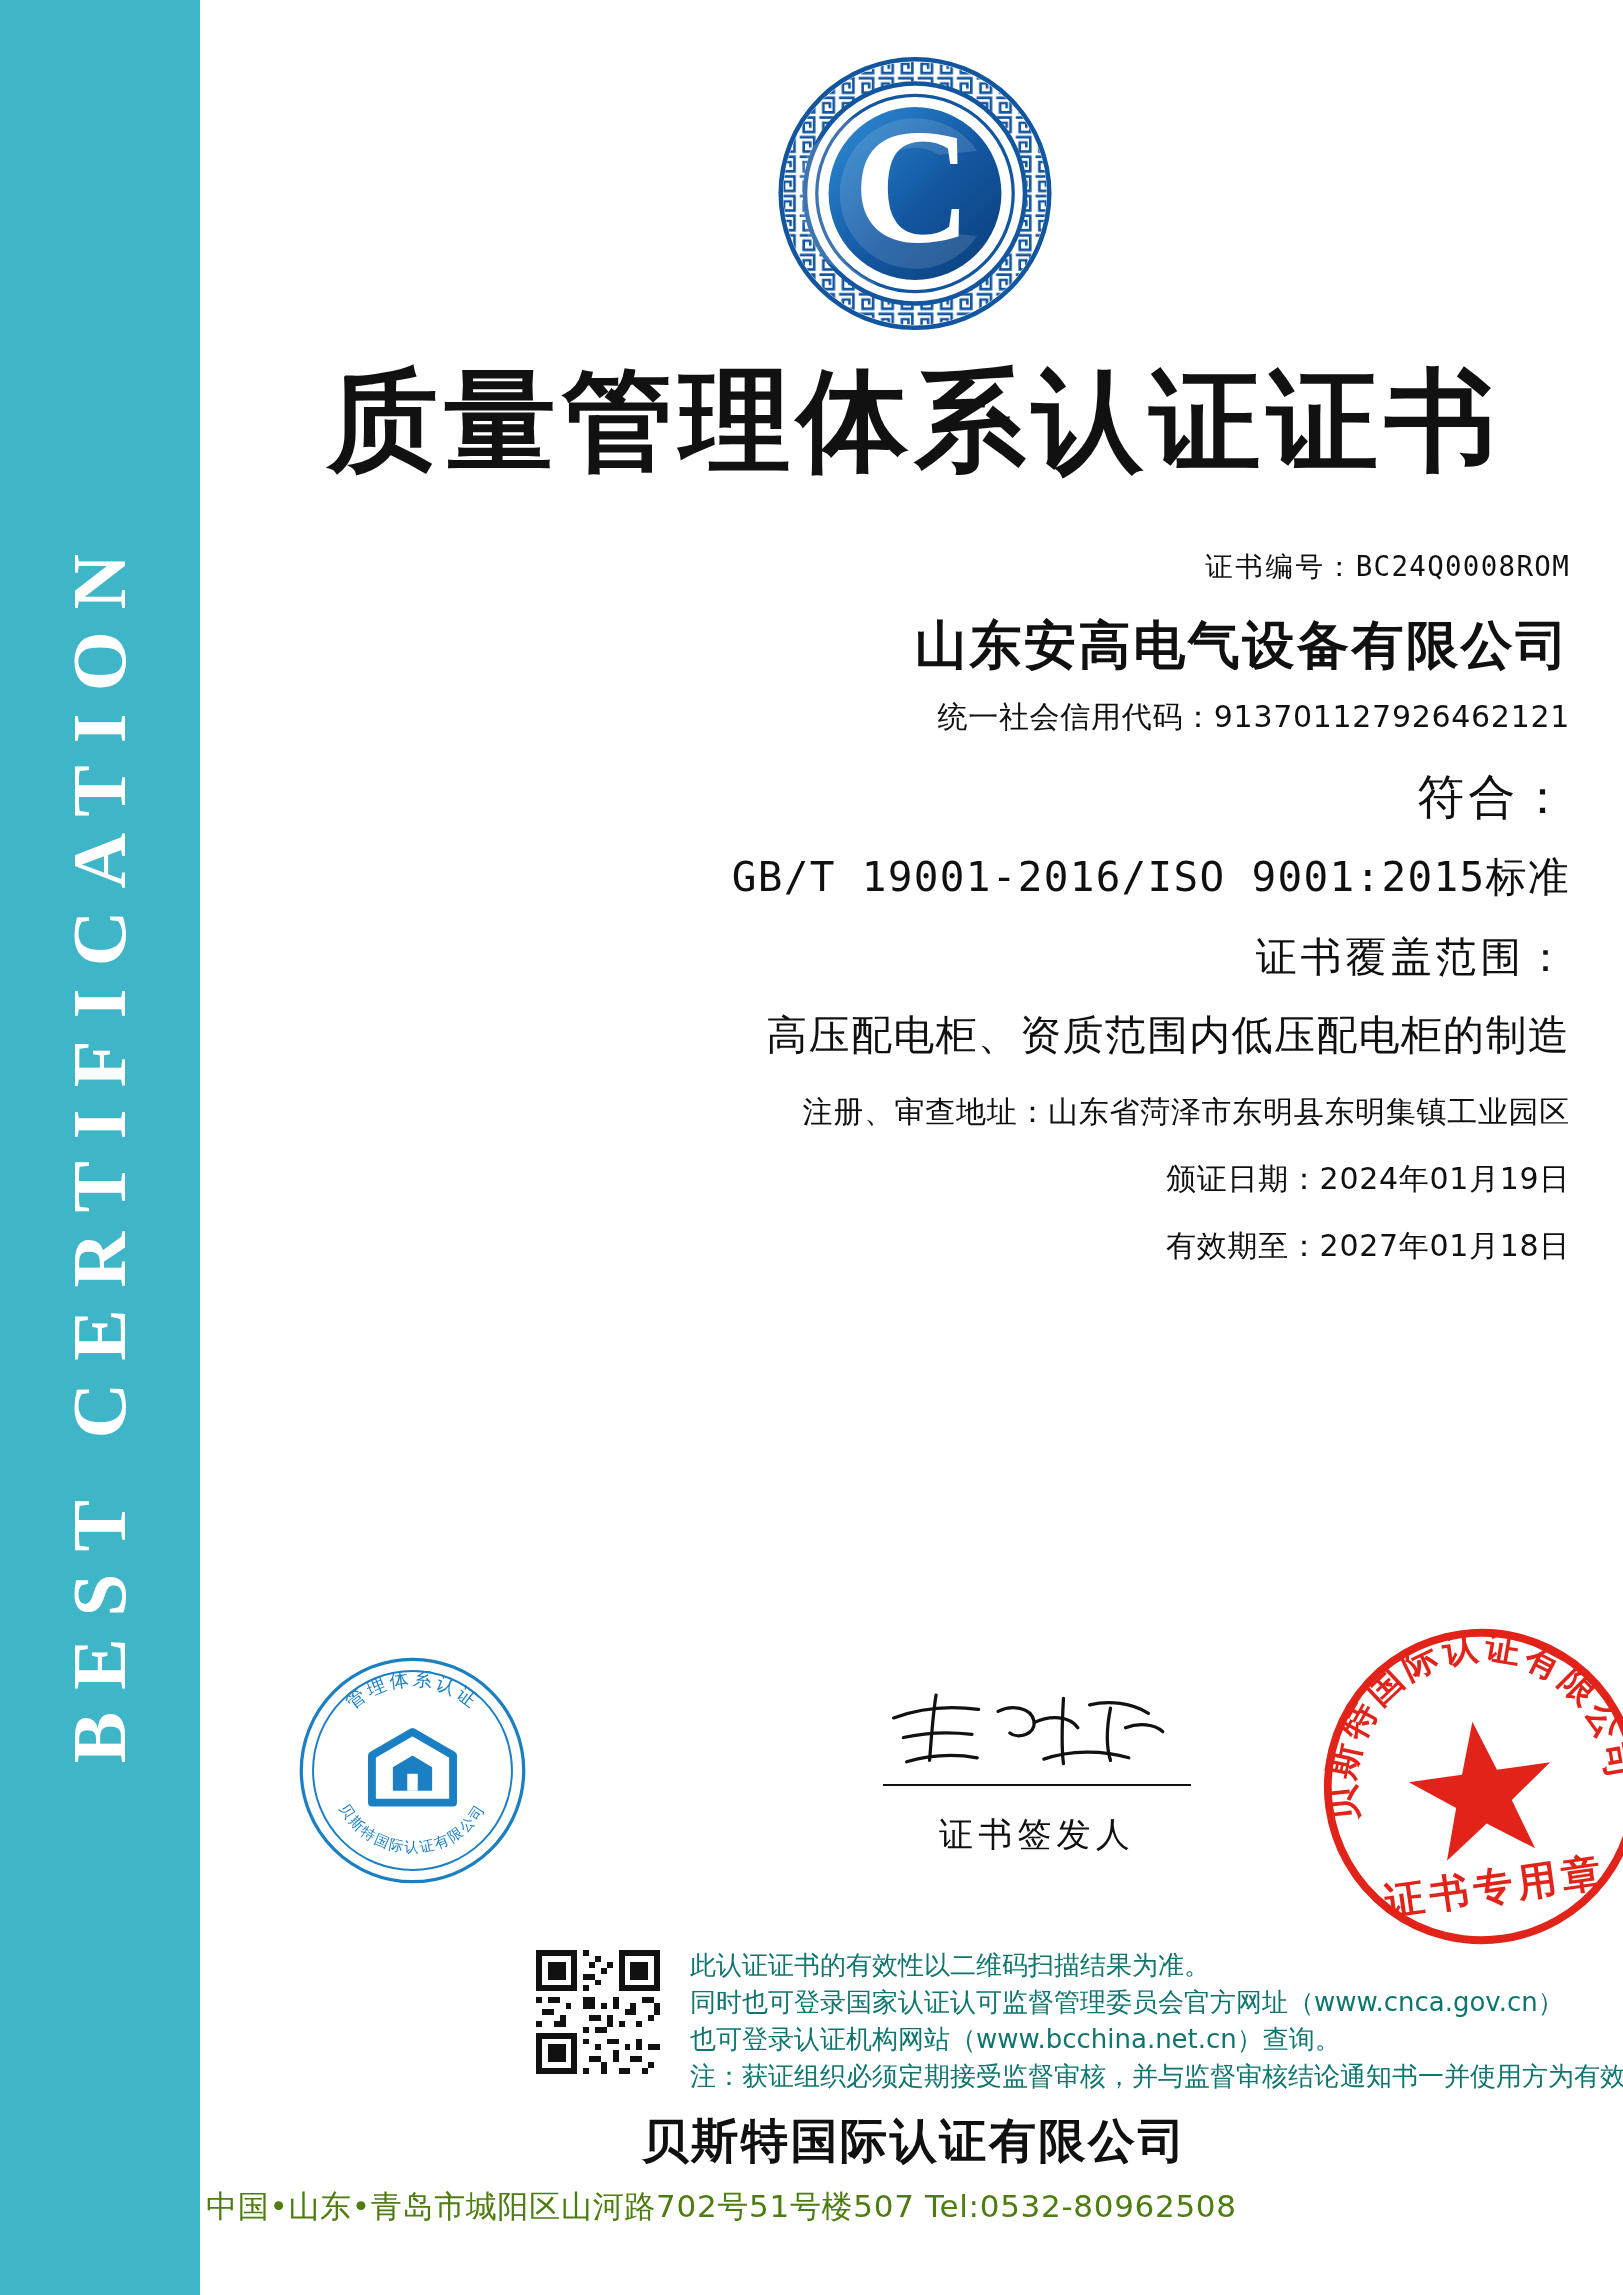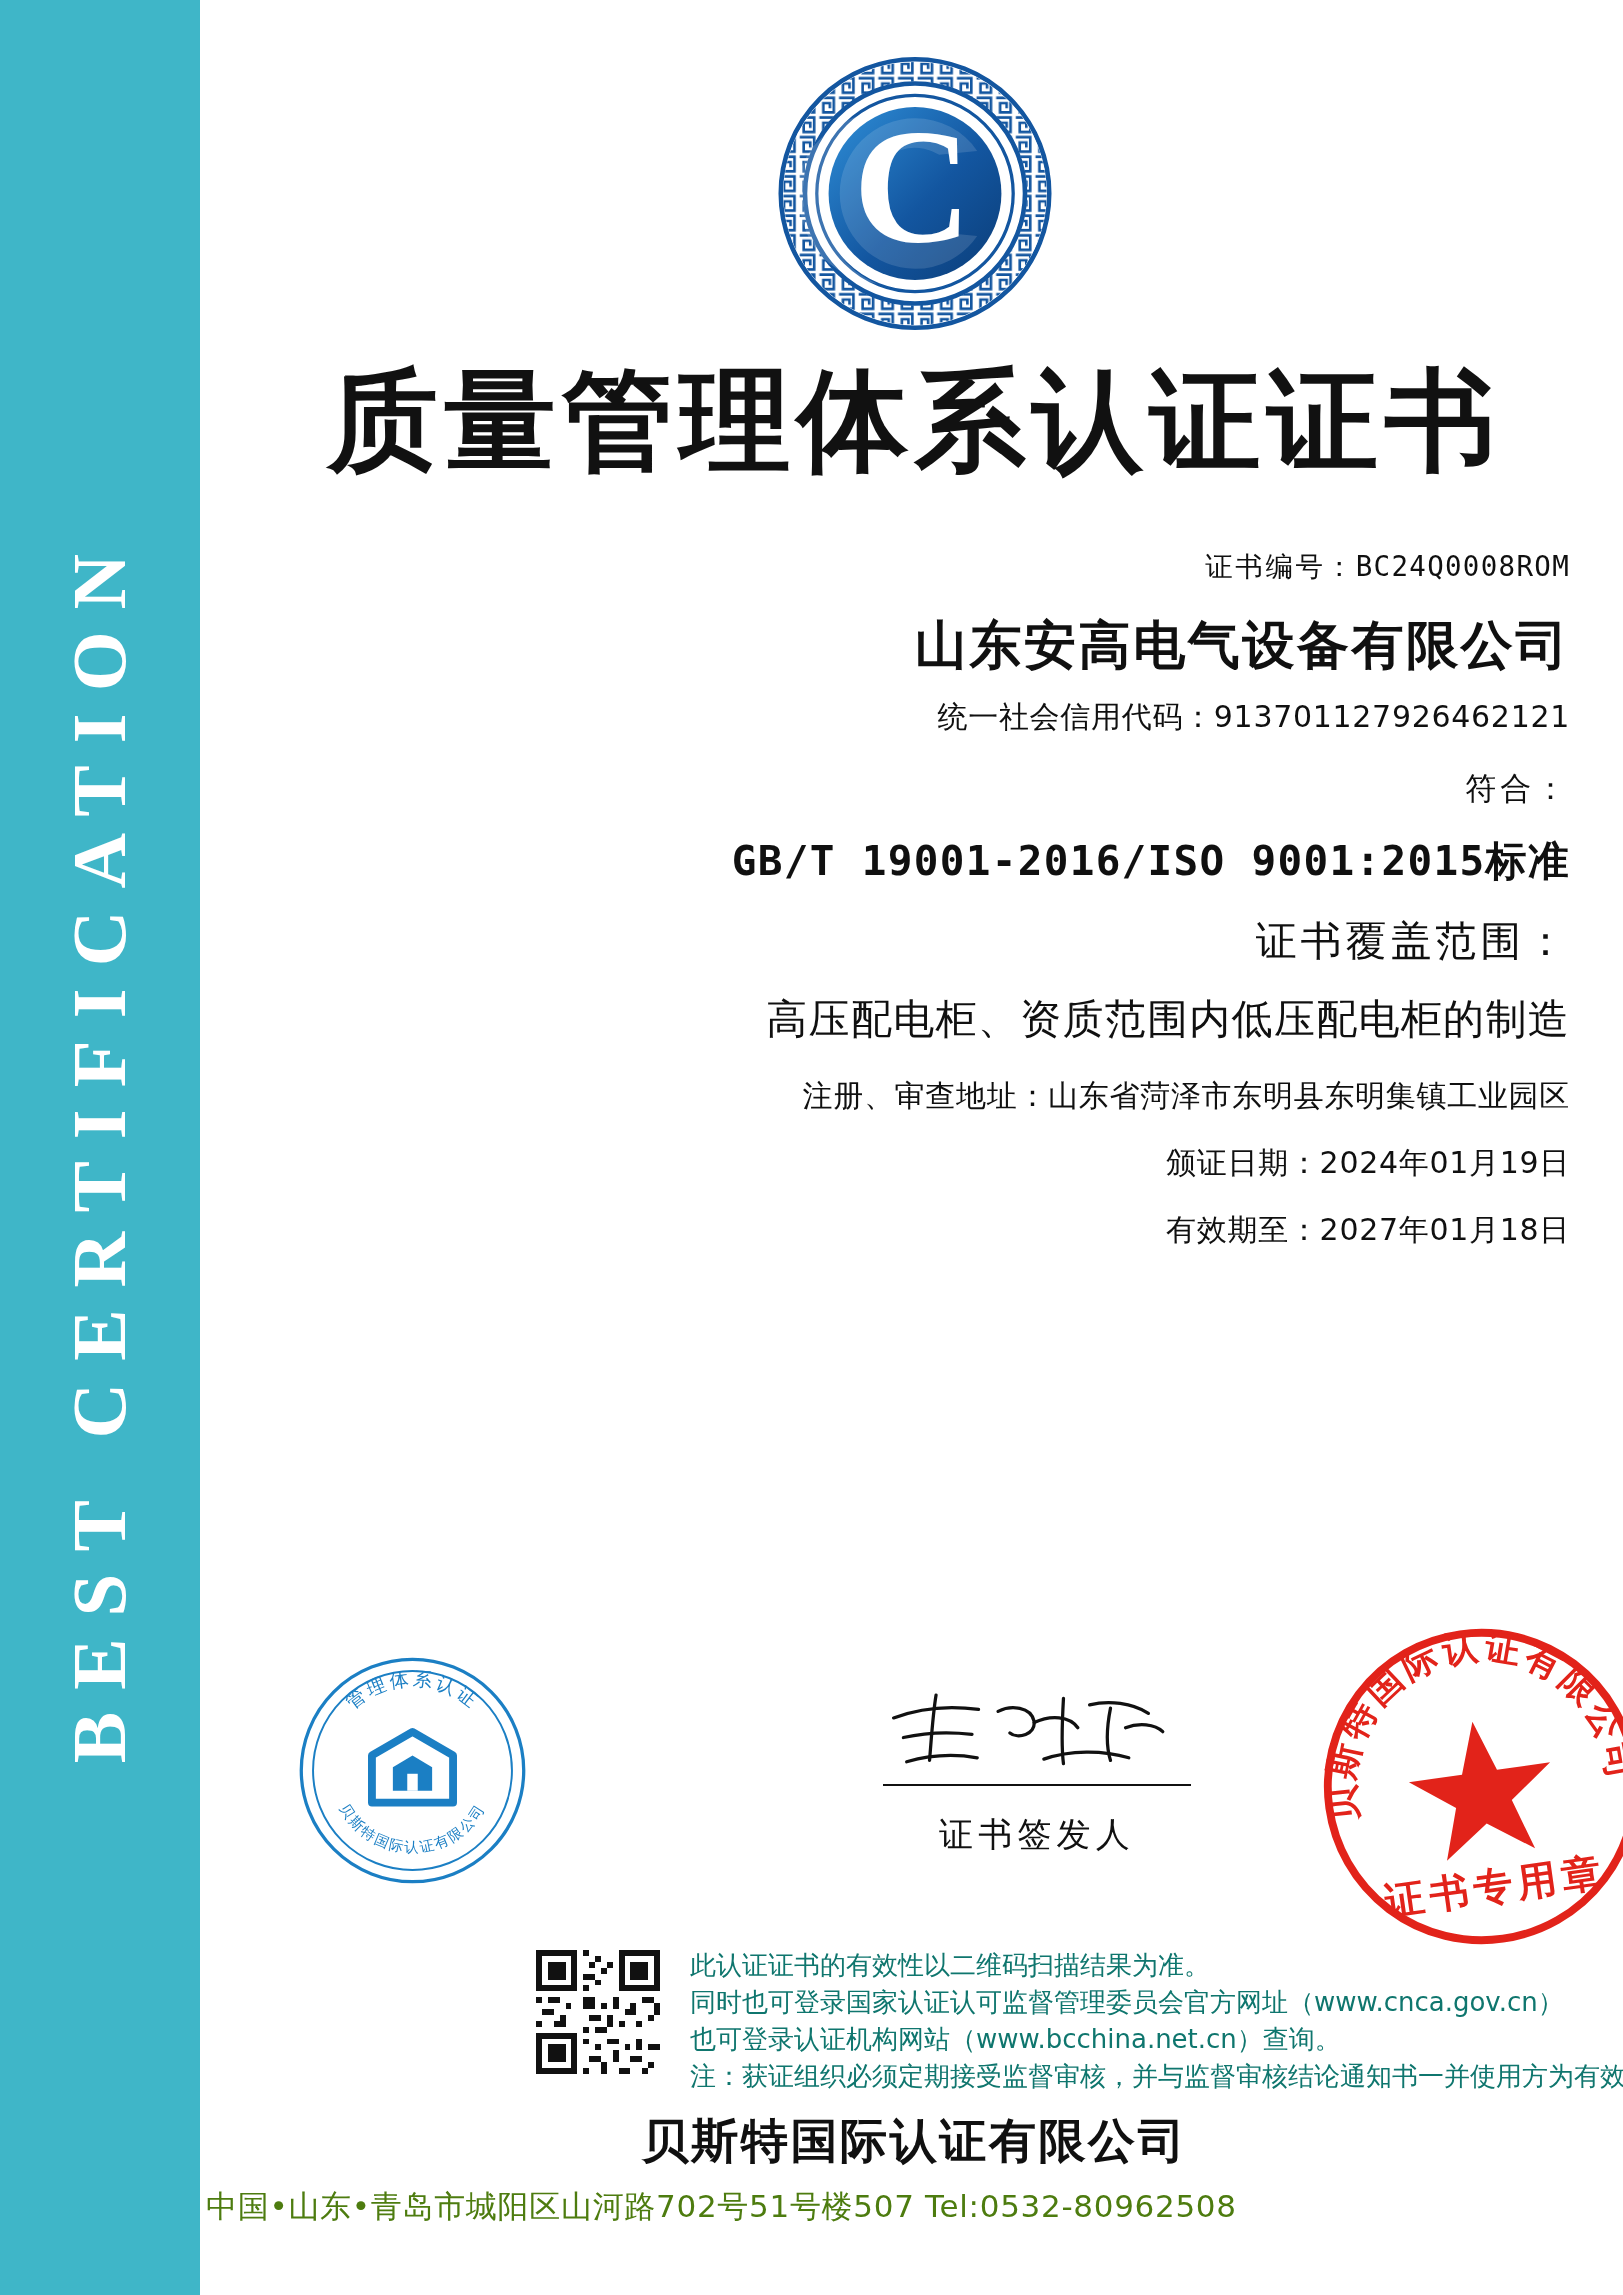--- a/index.html
+++ b/index.html
@@ -125,31 +125,30 @@
     margin-bottom: 31px;
     font-family: "DejaVu Sans", sans-serif;
   }
   .r-credit {
     font-size: 30px;
     letter-spacing: 0.7px;
     margin-bottom: 41px;
     font-family: "DejaVu Sans", sans-serif;
   }
   .r-conform {
-    font-size: 31px;
+    font-size: 47px;
     letter-spacing: 3.9px;
     margin-bottom: 37px;
     font-family: "DejaVu Sans", sans-serif;
   }
   .r-standard {
     font-size: 41px;
     letter-spacing: 1.3px;
     margin-bottom: 39px;
     font-family: "DejaVu Sans Mono", monospace;
-    font-weight: bold;
   }
   .r-scope-label {
     font-size: 41px;
     letter-spacing: 3.9px;
     margin-bottom: 37px;
     font-family: "DejaVu Sans", sans-serif;
   }
   .r-scope {
     font-size: 41px;
     letter-spacing: 1.3px;

